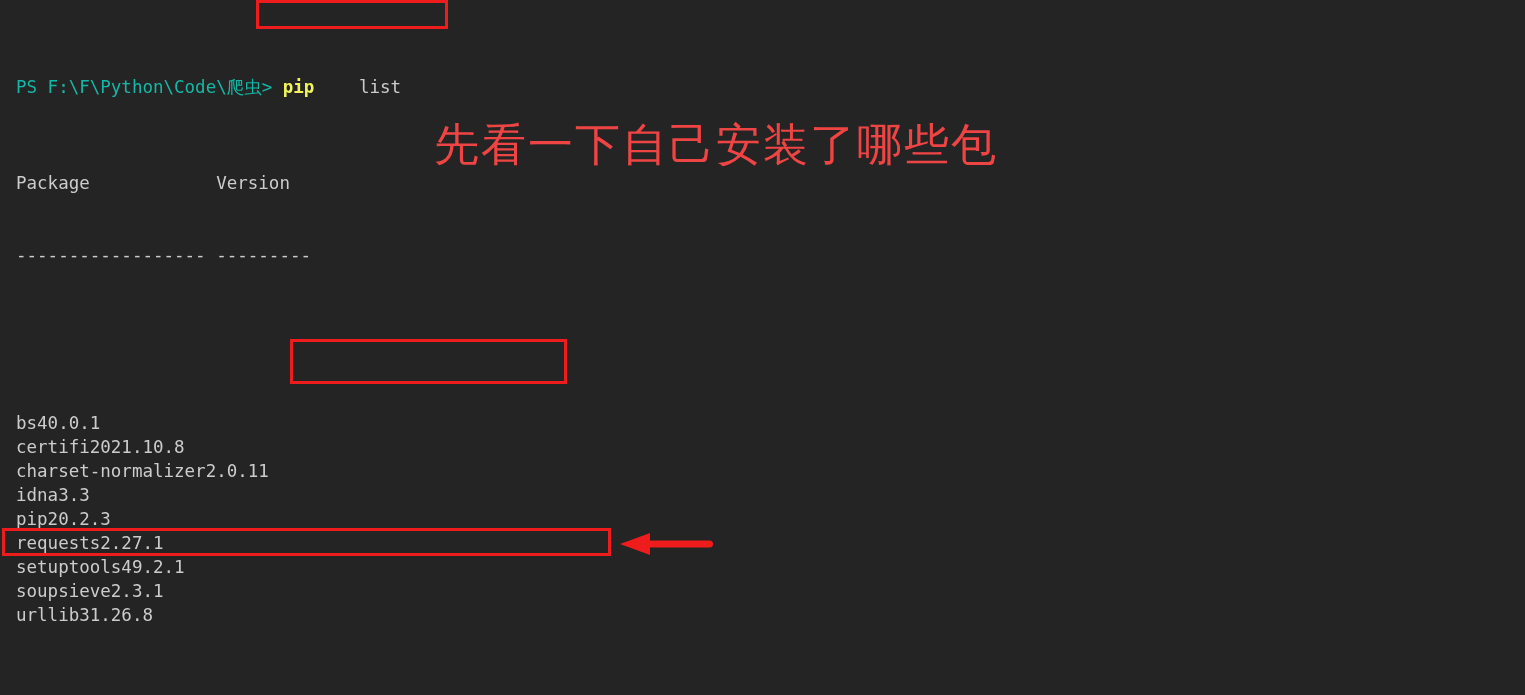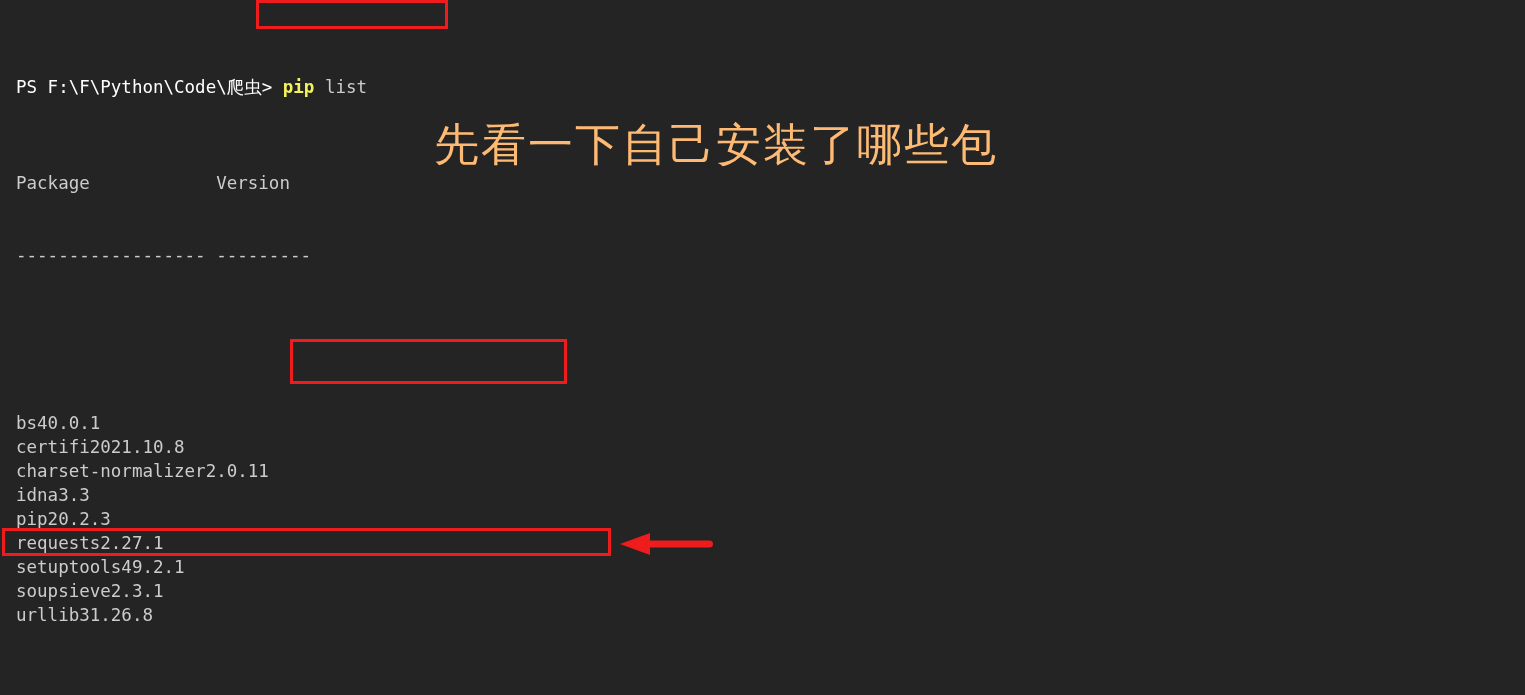--- a/index.html
+++ b/index.html
@@ -29,39 +29,39 @@
     letter-spacing: 0px;
     color: #cccccc;
     white-space: pre;
     z-index: 2;
   }
   .line {
     height: 24px;
     white-space: pre;
   }
   .cmd   { color: #f2f25a; font-weight: bold; }
-  .arg   { color: #cccccc; }
-  .ps    { color: #ffffff; }
+  .arg   { color: #cccccc; margin-left: 34px; }
+  .ps    { color: #14b8a6; }
 
   
   .redbox {
     position: absolute;
     border: 3px solid #ee1c1c;
     box-sizing: border-box;
     z-index: 5;
     pointer-events: none;
   }
   #redbox-pip-list      { left: 256px; top: 0px;   width: 192px; height: 29px; }
   #redbox-pip-show      { left: 290px; top: 339px; width: 277px; height: 45px; }
   #redbox-location      { left: 2px;   top: 528px; width: 609px; height: 28px; }
 
   .cn-note {
     position: absolute;
     font-family: "DejaVu Serif", "Liberation Serif", serif;
-    color: #fdba74;
+    color: #ef4444;
     font-size: 45px;
     line-height: 1;
     letter-spacing: 2px;
     white-space: nowrap;
     z-index: 6;
   }
   #note-packages { left: 434px; top: 122px; }
   #note-location { left: 716px; top: 512px; }
 
   

